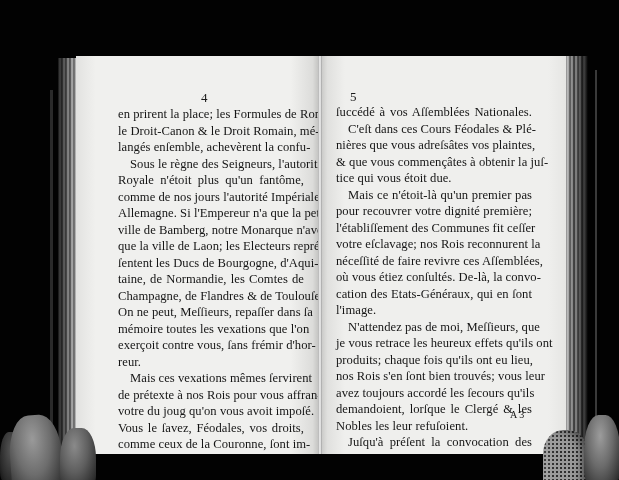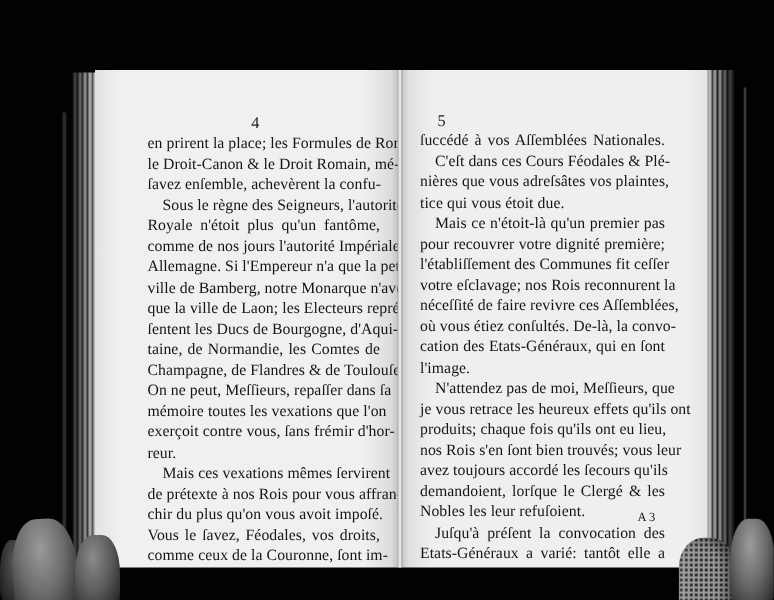--- a/index.html
+++ b/index.html
@@ -93,48 +93,49 @@
 
 <div class="stage">
   <div class="edge-dark-left"></div>
   <div class="edges-left"></div>
 
   <div class="page page-left">
     <div class="folio folio-left">4</div>
     <div class="text-block text-left" id="left-text">
         <span class="line">en prirent la place; les Formules de Rome,</span>
         <span class="line">le Droit-Canon &amp; le Droit Romain, mé-</span>
-        <span class="line">ſavez enſemble, achevèrent la confu-</span>
+        <span class="line">langés enſemble, achevèrent la confu-</span>
         <span class="line indent">Sous le règne des Seigneurs, l'autorité</span>
         <span class="line">Royale n'étoit plus qu'un fantôme,</span>
         <span class="line">comme de nos jours l'autorité Impériale en</span>
         <span class="line">Allemagne. Si l'Empereur n'a que la petite</span>
         <span class="line">ville de Bamberg, notre Monarque n'avoit</span>
         <span class="line">que la ville de Laon; les Electeurs repré-</span>
         <span class="line">ſentent les Ducs de Bourgogne, d'Aqui-</span>
         <span class="line">taine, de Normandie, les Comtes de</span>
         <span class="line">Champagne, de Flandres &amp; de Toulouſe.</span>
         <span class="line">On ne peut, Meſſieurs, repaſſer dans ſa</span>
         <span class="line">mémoire toutes les vexations que l'on</span>
         <span class="line">exerçoit contre vous, ſans frémir d'hor-</span>
         <span class="line last">reur.</span>
         <span class="line indent">Mais ces vexations mêmes ſervirent</span>
         <span class="line">de prétexte à nos Rois pour vous affran-</span>
-        <span class="line">chir du plus qu'on vous avoit impoſé.</span>
+        <span class="line">votre du joug qu'on vous avoit impoſé.</span>
         <span class="line">Vous le ſavez, Féodales, vos droits,</span>
         <span class="line">comme ceux de la Couronne, ſont im-</span>
       </div>
   </div>
 
   <div class="page page-right">
     <div class="folio folio-right">5</div>
     <div class="text-block text-right" id="right-text">
         <span class="line">ſuccédé à vos Aſſemblées Nationales.</span>
         <span class="line indent">C'eſt dans ces Cours Féodales &amp; Plé-</span>
         <span class="line">nières que vous adreſsâtes vos plaintes,</span>
+        <span class="line">&amp; que vous commençâtes à obtenir la juſ-</span>
         <span class="line last">tice qui vous étoit due.</span>
         <span class="line indent">Mais ce n'étoit-là qu'un premier pas</span>
         <span class="line">pour recouvrer votre dignité première;</span>
         <span class="line">l'établiſſement des Communes fit ceſſer</span>
         <span class="line">votre eſclavage; nos Rois reconnurent la</span>
         <span class="line">néceſſité de faire revivre ces Aſſemblées,</span>
         <span class="line">où vous étiez conſultés. De-là, la convo-</span>
         <span class="line">cation des Etats-Généraux, qui en ſont</span>
         <span class="line last">l'image.</span>
         <span class="line indent">N'attendez pas de moi, Meſſieurs, que</span>

